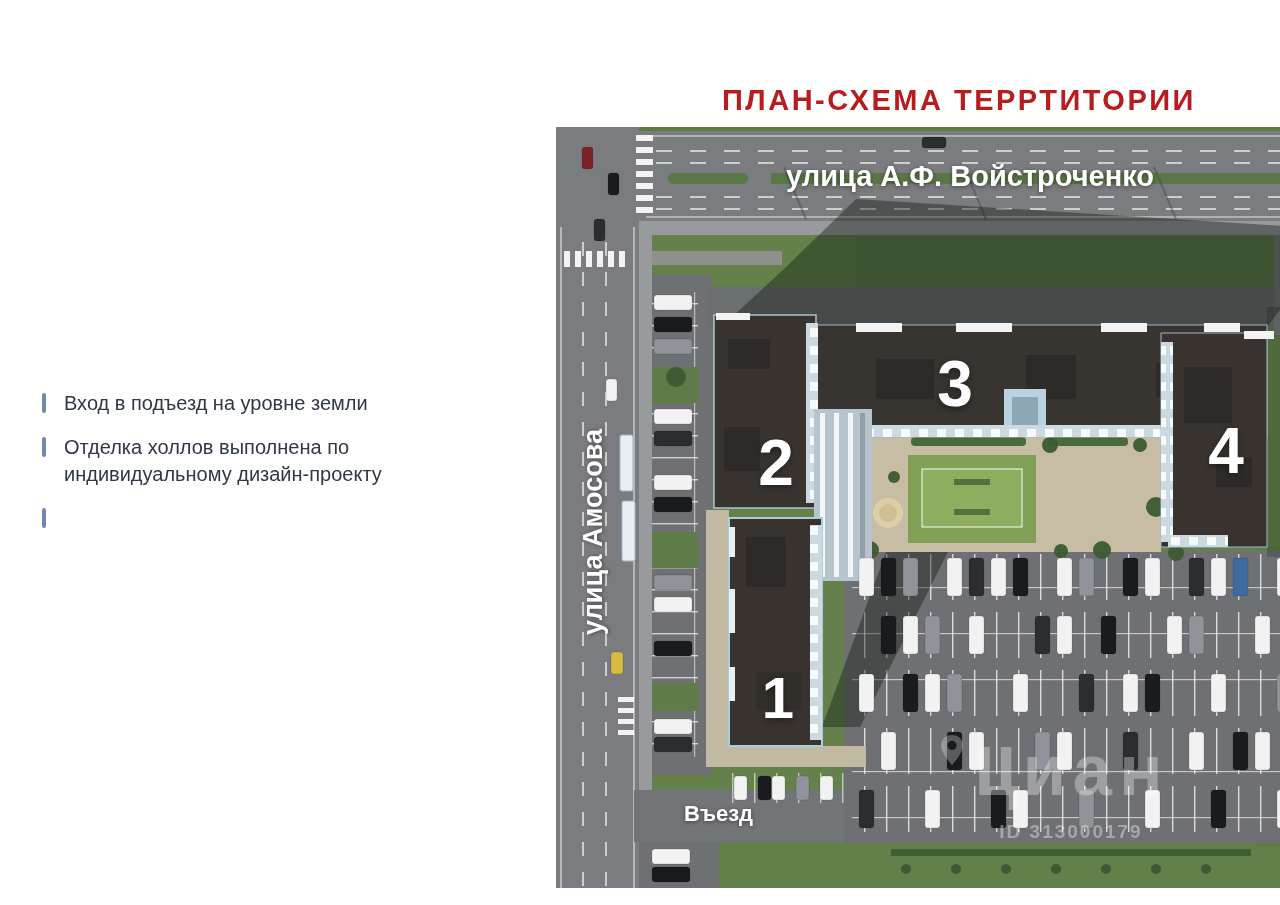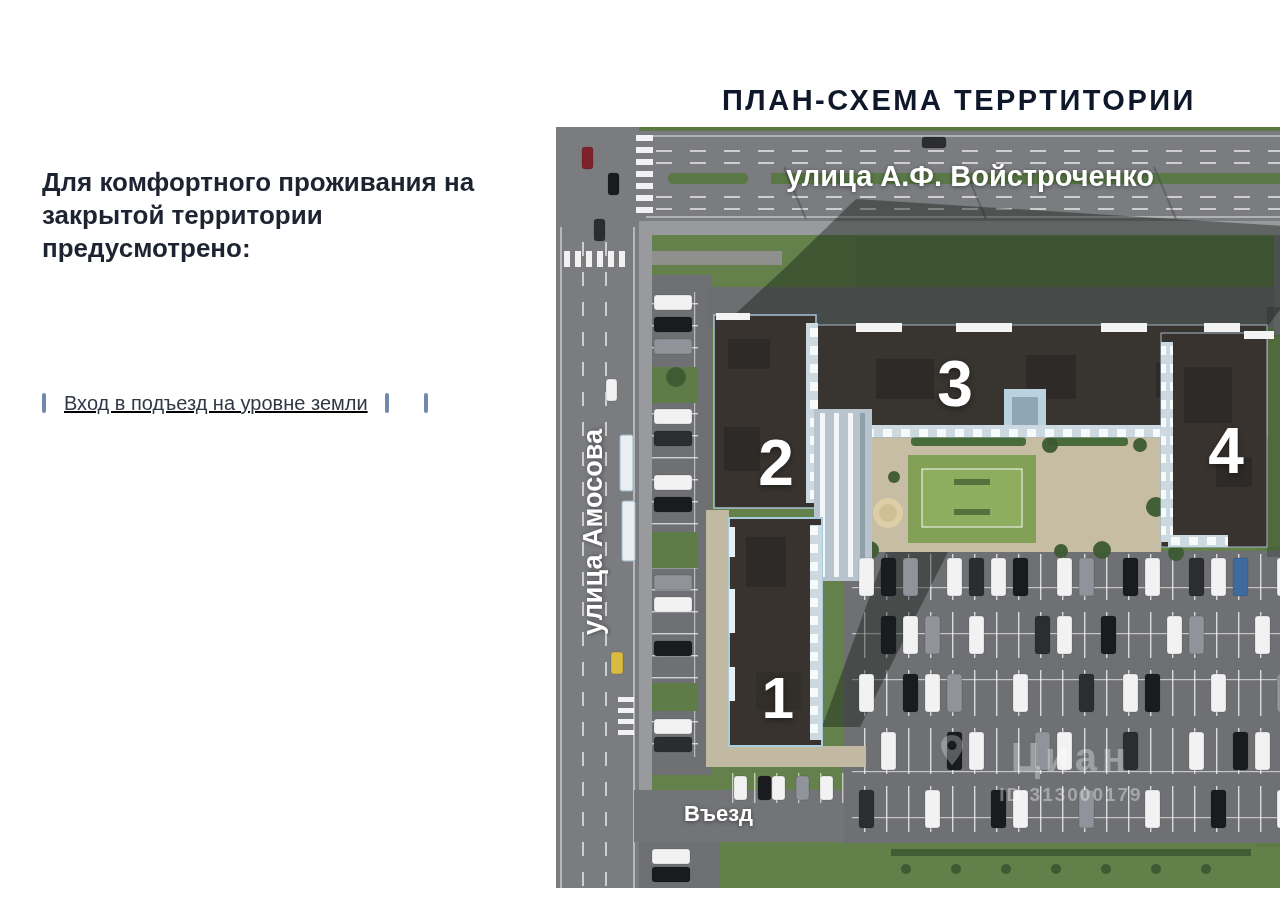--- a/index.html
+++ b/index.html
@@ -3,30 +3,30 @@
 <meta charset="utf-8">
 <style>
   * { margin:0; padding:0; box-sizing:border-box; }
   html,body { width:1280px; height:905px; background:#ffffff; overflow:hidden;
               font-family:"Liberation Sans", sans-serif; }
   .page { position:relative; width:1280px; height:905px; background:#ffffff; }
 
   
   .slide-title {
     position:absolute; left:722px; top:84px; width:540px;
-    font-size:29px; font-weight:700; letter-spacing:2.5px; color:#0f172a;
+    font-size:29px; font-weight:700; letter-spacing:2.5px; color:#b91c1c;
     white-space:nowrap;
   }
   .intro {
     position:absolute; left:42px; top:166px; width:470px;
     font-size:26px; line-height:33px; font-weight:700; color:#1d2330;
   }
   .features {
     position:absolute; left:42px; top:390px; width:470px;
-    display:flex; flex-direction:row; gap:17px; list-style:none;text-decoration:underline;
+    display:flex; flex-direction:column; gap:17px; list-style:none;
   }
   .feature { position:relative; padding-left:22px;
     font-size:20px; line-height:27px; color:#303845; }
   .feature .bar {
     position:absolute; left:0; top:3px; width:4px; height:20px;
     border-radius:2px; background:#7089ad; display:block;
   }
 
   
   .map-panel { position:absolute; left:556px; top:127px; width:745px; height:761px;
@@ -43,43 +43,43 @@
   .bnum { position:absolute; transform:translate(-50%,-50%);
           color:#ffffff; font-weight:700; font-size:64px;
           text-shadow:0 2px 6px rgba(0,0,0,0.4); }
   .bnum.n1 { left:222px; top:570px; font-size:58px; }
   .bnum.n2 { left:220px; top:336px; }
   .bnum.n3 { left:399px; top:257px; }
   .bnum.n4 { left:670px; top:324px; }
 
   .watermark { position:absolute; left:385px; top:608px; width:260px;
                text-align:center; pointer-events:none; }
-  .wm-brand { font-size:40px; font-weight:700; letter-spacing:5px;
+  .wm-brand { font-size:72px; font-weight:700; letter-spacing:5px;
               color:rgba(255,255,255,0.33); display:flex;
-              align-items:center; justify-content:center; gap:6px; }
+              align-items:center; justify-content:center; gap:6px;font-family:Liberation Mono, monospace; }
   .wm-pin { width:22px; height:30px; opacity:0.85; }
   .wm-id { margin-top:4px; font-size:19px; font-weight:700; letter-spacing:2px;
            color:rgba(255,255,255,0.38); }
 </style>
 </head>
 <body>
 
 <div class="page">
 
   <div class="slide-title">ПЛАН-СХЕМА ТЕРРТИТОРИИ</div>
 
-  <div class="intro">Для комфортного проживания на закрытой территории предусмотрено:</div>
 
   <ul class="features">
     <li class="feature">
       <span class="bar"></span>
       <span>Вход в подъезд на уровне земли</span>
     </li>
     <li class="feature">
       <span class="bar"></span>
+      <span>Отделка холлов выполнена по индивидуальному дизайн-проекту</span>
     </li>
     <li class="feature">
       <span class="bar"></span>
     </li>
   </ul>
 
   <div class="map-panel">
 
     <svg width="745" height="761" viewBox="0 0 745 761">
       <defs>

